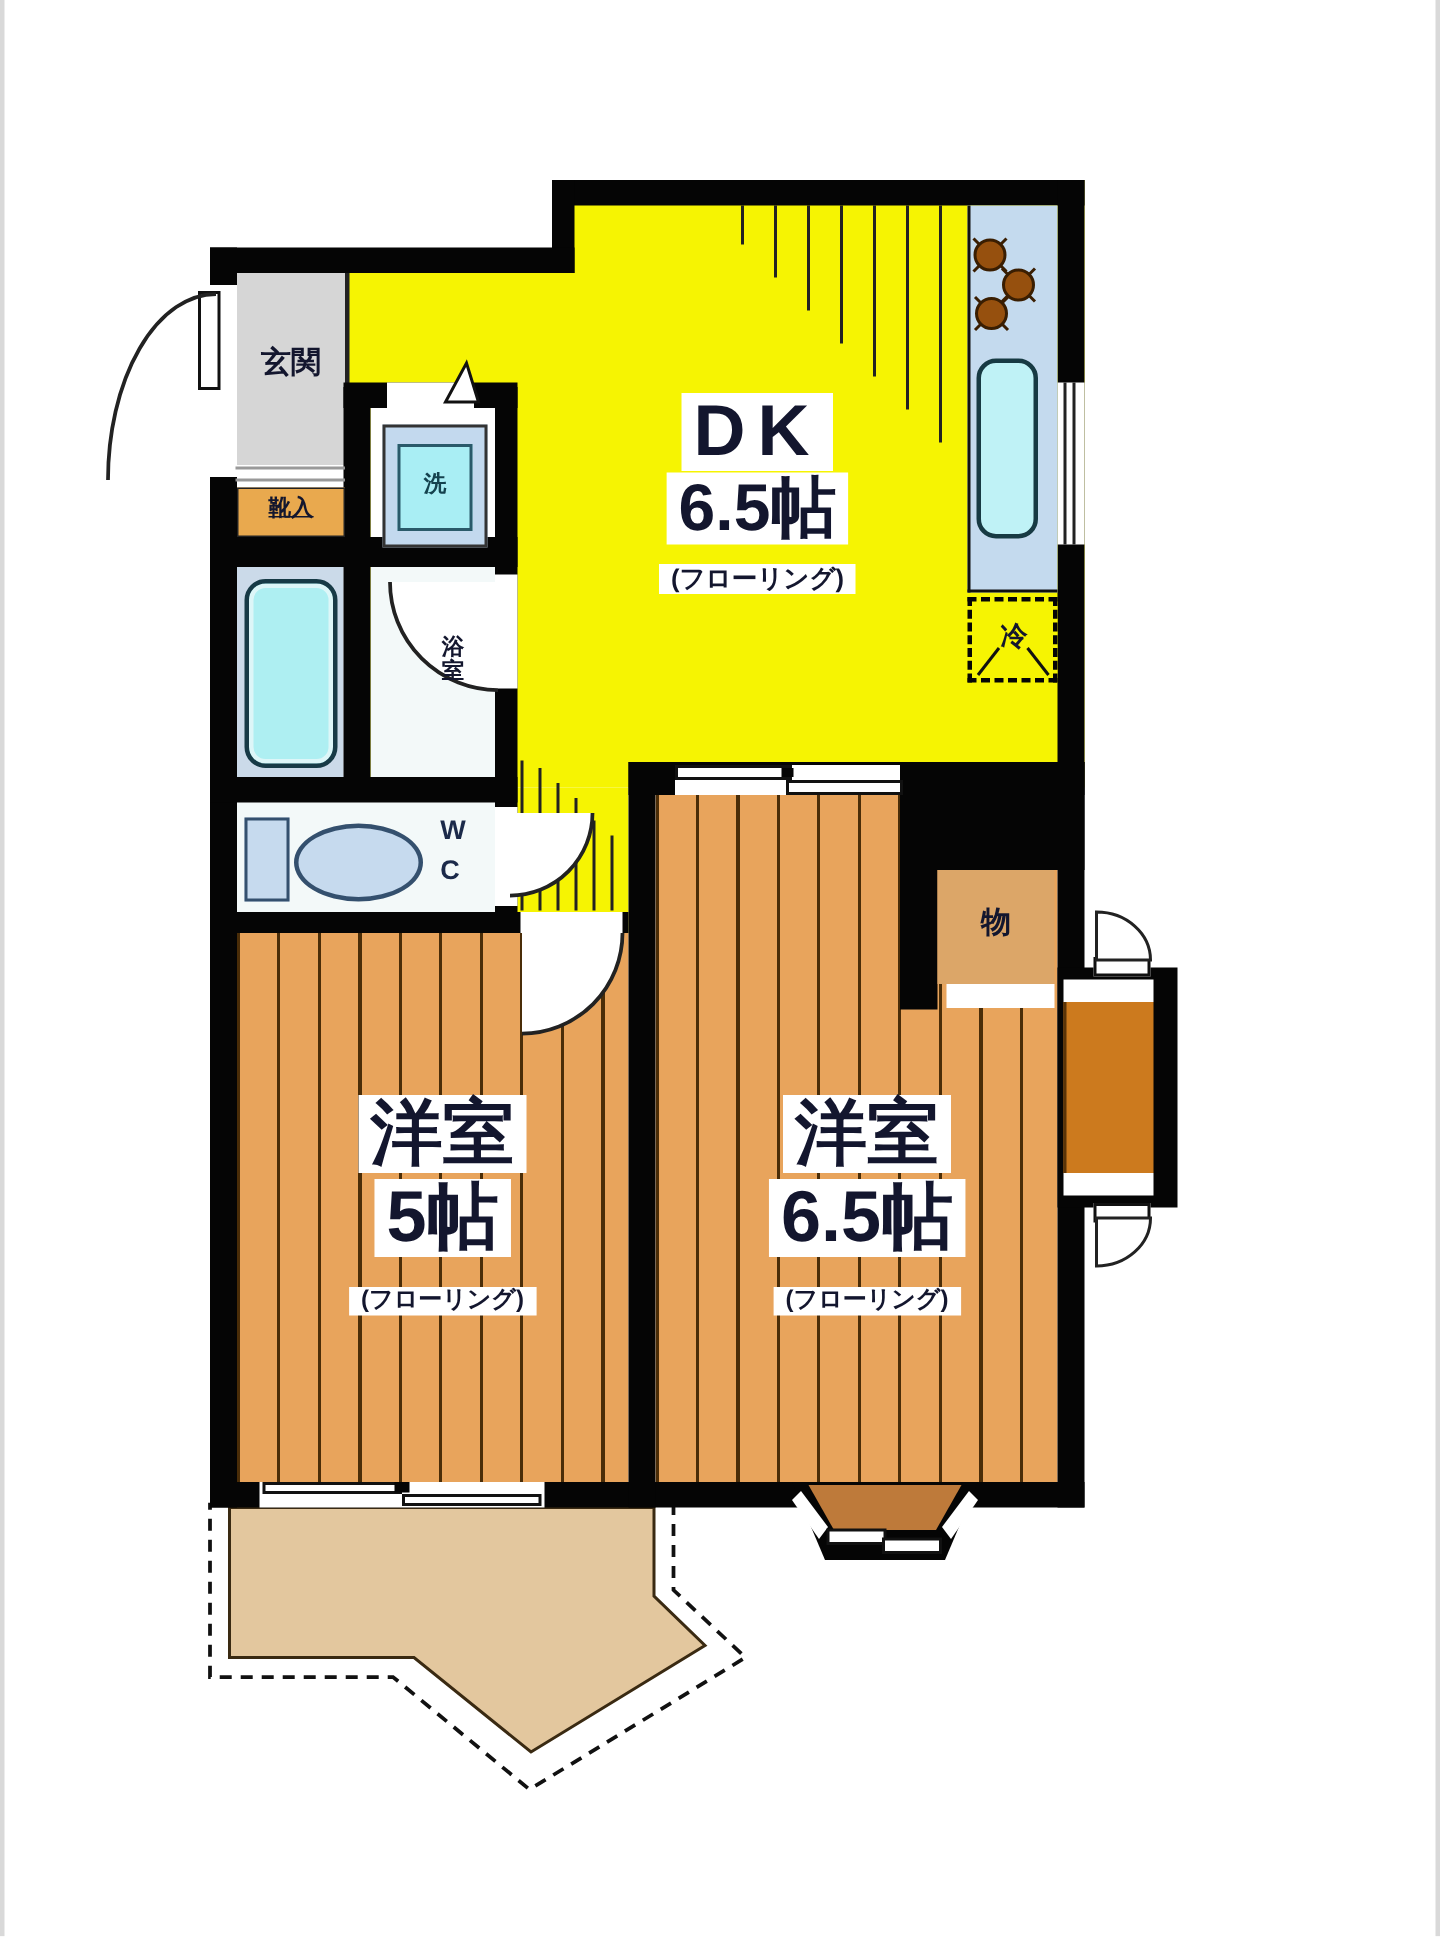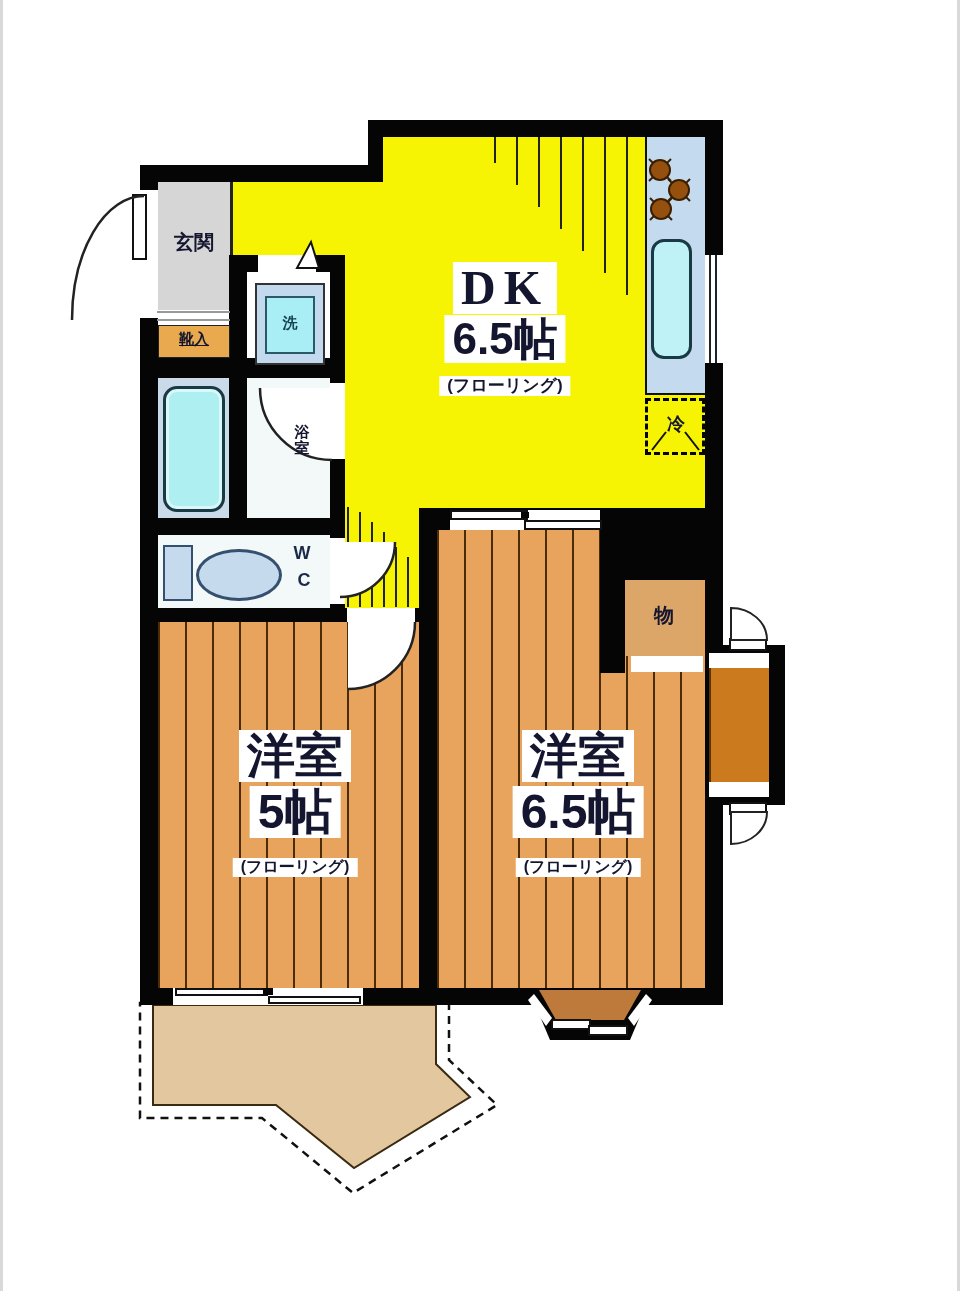--- a/index.html
+++ b/index.html
@@ -3,21 +3,21 @@
 <meta charset="utf-8">
 <style>
   html,body{margin:0;padding:0;background:#fff;}
   .page{position:relative;width:960px;height:1291px;background:#fff;overflow:hidden;
         font-family:"Liberation Sans","DejaVu Sans",sans-serif;}
   .floor{position:absolute;z-index:1;}
   .wall{position:absolute;background:#050505;z-index:3;}
   .thinline{position:absolute;background:#222;z-index:3;}
   .open{position:absolute;background:#ffffff;z-index:4;}
   .fix{position:absolute;z-index:5;box-sizing:border-box;}
-  .lbl{position:absolute;z-index:7;font-weight:bold;color:#13162e;text-align:right;
+  .lbl{position:absolute;z-index:7;font-weight:bold;color:#13162e;text-align:left;
        white-space:nowrap;line-height:1.05;}
   .whitebg{background:#ffffff;padding:1px 8px;}
   .wood{background:repeating-linear-gradient(90deg,#4a2d08 0px,#4a2d08 2px,#e8a45c 2px,#e8a45c 27px);}
   .svgover{position:absolute;left:0;top:0;z-index:6;pointer-events:none;}
   .svgunder{position:absolute;left:0;top:0;z-index:2;pointer-events:none;}
   .edge{position:absolute;top:0;width:3px;height:1291px;background:#d9d9d9;z-index:8;}
 </style>
 </head>
 <body>
 
@@ -169,21 +169,21 @@
     <g>
       <polygon points="528,988 652,988 630,1040 550,1040" fill="#050505"></polygon>
       <polygon points="539,990 641,990 624,1020 556,1020" fill="#be7a3a"></polygon>
       <polygon points="534,994 552,1018 546,1026 528,1000" fill="#ffffff"></polygon>
       <polygon points="646,994 628,1018 634,1026 652,1000" fill="#ffffff"></polygon>
       <rect x="552" y="1020" width="38" height="9" fill="#ffffff" stroke="#111" stroke-width="2"></rect>
       <rect x="589" y="1026" width="38" height="9" fill="#ffffff" stroke="#111" stroke-width="2"></rect>
     </g>
   </svg>
 
-  <div class="lbl whitebg" style="left:505px;top:262px;transform:translateX(-50%);font-size:48px;letter-spacing:8px;font-family:Liberation Serif, serif;">DK</div>
+  <div class="lbl whitebg" style="left:505px;top:262px;transform:translateX(-50%);font-size:48px;letter-spacing:8px;">DK</div>
   <div class="lbl whitebg" style="left:505px;top:315px;transform:translateX(-50%);font-size:44px;">6.5帖</div>
   <div class="lbl whitebg" style="left:505px;top:376px;transform:translateX(-50%);font-size:17px;">(フローリング)</div>
 
   <div class="lbl whitebg" style="left:295px;top:730px;transform:translateX(-50%);font-size:48px;">洋室</div>
   <div class="lbl whitebg" style="left:295px;top:786px;transform:translateX(-50%);font-size:48px;">5帖</div>
   <div class="lbl whitebg" style="left:295px;top:858px;transform:translateX(-50%);font-size:16px;">(フローリング)</div>
 
   <div class="lbl whitebg" style="left:578px;top:730px;transform:translateX(-50%);font-size:48px;">洋室</div>
   <div class="lbl whitebg" style="left:578px;top:786px;transform:translateX(-50%);font-size:48px;">6.5帖</div>
   <div class="lbl whitebg" style="left:578px;top:858px;transform:translateX(-50%);font-size:16px;">(フローリング)</div>

